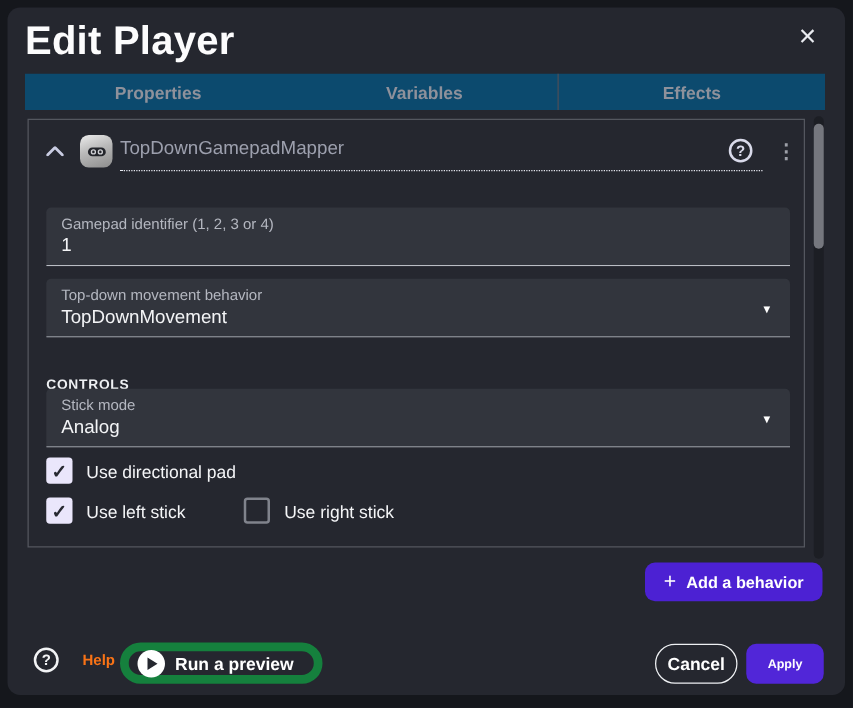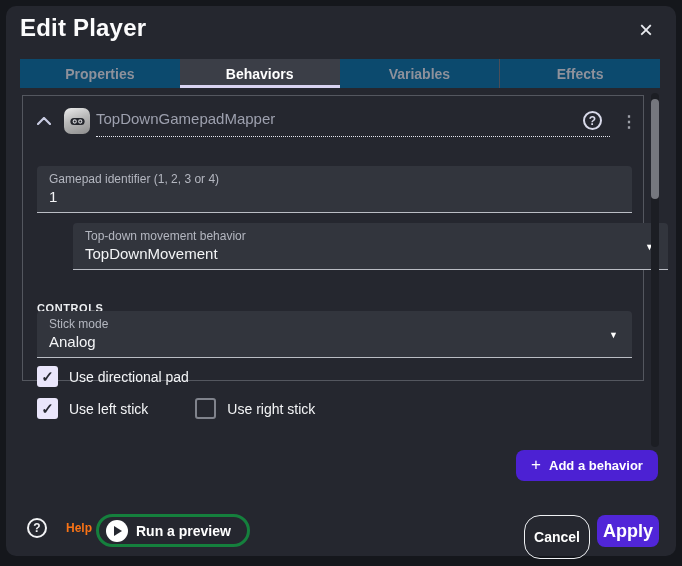--- a/index.html
+++ b/index.html
@@ -2,38 +2,38 @@
 <html><head>
 <meta charset="utf-8">
 <style>
   * { margin:0; padding:0; box-sizing:border-box; }
   body { background:#101216; font-family:"Liberation Sans", sans-serif; }
   .page { position:relative; width:682px; height:566px; background:#15171c; overflow:hidden; }
   .dialog { position:absolute; left:6px; top:6px; width:670px; height:550px;
             background:#25272f; border-radius:10px; }
 
   
-  .title { position:absolute; left:14px; top:8px; font-size:24px; font-weight:bold;
+  .title { position:absolute; left:14px; top:8px; font-size:32px; font-weight:bold;
            color:#fcfcfd; letter-spacing:.2px; }
   .close-btn { position:absolute; left:622px; top:6px; width:36px; height:36px;
                display:flex; align-items:center; justify-content:center;
                color:#e9ebf0; font-size:24px; cursor:pointer; }
 
   
   .tabbar { position:absolute; left:14px; top:53px; width:640px; height:29px;
             background:#0c4a6e; display:flex; }
   .tab { flex:1; position:relative; display:flex; align-items:center; justify-content:center;
          font-size:14px; font-weight:bold; color:#8e919b; cursor:pointer; }
   .tab.active { background:#3b3e47; color:#ffffff; }
   .tab .underline { position:absolute; left:0; bottom:0; width:100%; height:3px;
                     background:#d8d3f1; }
   .tab.divider-left { border-left:1px solid #4b4e58; }
 
   
-  .scrollbox { position:absolute; left:16px; top:89px; width:622px; height:286px;
+  .scrollbox { position:absolute; left:16px; top:89px; width:622px; height:343px;
                border:1px solid #54575f; }
   .sb-track { position:absolute; left:645px; top:87px; width:8px; height:354px;
               background:#1c1e24; border-radius:4px; }
   .sb-thumb { position:absolute; left:0; top:6px; width:8px; height:100px;
               background:#75777e; border-radius:4px; cursor:grab; }
 
   
   .collapse-btn { position:absolute; left:10px; top:14px; width:22px; height:22px;
                   display:flex; align-items:center; justify-content:center; cursor:pointer; }
   .bicon { position:absolute; left:41px; top:12px; width:26px; height:26px; border-radius:7px;
@@ -46,21 +46,21 @@
                  border:2px solid #d9daea; border-radius:50%; color:#d9daea;
                  font-size:12px; font-weight:bold; display:flex; align-items:center;
                  justify-content:center; cursor:pointer; }
   .dots-menu { position:absolute; left:595px; top:13px; width:22px; height:24px;
                color:#9da0a8; font-size:16px; font-weight:bold; display:flex;
                align-items:center; justify-content:center; cursor:pointer; }
 
   
   .field { position:absolute; left:14px; width:595px; height:47px; background:#32353d;
            border-radius:4px 4px 0 0; border-bottom:1px solid #babdc4; cursor:text; }
-  .f1 { top:70px;padding-left:24px; } .f2 { top:127px; cursor:pointer;margin-left:36px; } .f3 { top:215px; cursor:pointer; }
+  .f1 { top:70px;padding-left:24px; } .f2 { top:127px; cursor:pointer; } .f3 { top:215px; cursor:pointer; }
   .field-label { position:absolute; left:12px; top:6px; font-size:12px; color:#b4b7c0; }
   .field-value { position:absolute; left:12px; bottom:7px; font-size:15px; color:#f3f4f6; }
   .caret { position:absolute; right:14px; top:19px; font-size:9px; color:#ffffff; }
 
   .section-label { position:absolute; left:14px; top:206px; font-size:11px; font-weight:bold;
                    color:#eef0f3; letter-spacing:.6px; }
 
   
   .cbrow { position:absolute; left:14px; display:flex; align-items:center; gap:11px; }
   .r1 { top:270px; } .r2 { top:302px; }
@@ -80,46 +80,42 @@
   .plus-glyph { font-size:17px; font-weight:normal; margin-top:-1px; }
 
   
   .footer-help { position:absolute; left:21px; top:512px; display:flex; align-items:center;
                  gap:9px; cursor:pointer; }
   .footer-help .q-circle { width:20px; height:20px; border:2px solid #f2f3f5; border-radius:50%;
                  color:#f2f3f5; font-size:12px; font-weight:bold; display:flex;
                  align-items:center; justify-content:center; }
   .footer-help .hlabel { font-size:12px; font-weight:bold; color:#f97316;padding-left:10px; }
   .run-preview { position:absolute; left:90px; top:508px; height:33px; padding:0 16px 0 7px;
-                 border:3px solid #15803d; border-radius:17px; font-size:14px; }
+                 border:7px solid #15803d; border-radius:17px; font-size:14px; }
   .play-circle { width:22px; height:22px; border-radius:50%; background:#ffffff;
                  display:flex; align-items:center; justify-content:center; }
   .play-tri { width:0; height:0; border-left:8px solid #25272f; border-top:5px solid transparent;
               border-bottom:5px solid transparent; margin-left:2px; }
-  .cancel { position:absolute; left:518px; top:509px; width:66px; height:44px;
+  .cancel { position:absolute; left:518px; top:509px; width:66px; height:32px;
             border:1px solid #eef0f3; border-radius:16px; font-size:14px; }
   .apply { position:absolute; left:591px; top:509px; width:62px; height:32px;
-           background:#5126d8; border-radius:8px; font-size:18px; }
+           background:#5126d8; border-radius:8px; font-size:10px; }
 </style>
 </head>
 <body>
 
 <div class="page">
   <div class="dialog">
 
     <div class="title">Edit Player</div>
     <div class="close-btn">×</div>
 
     <div class="tabbar">
       <div class="tab">
         <span>Properties</span>
-      </div>
-      <div class="tab active">
-        <span>Behaviors</span>
-        <span class="underline"></span>
       </div>
       <div class="tab">
         <span>Variables</span>
       </div>
       <div class="tab divider-left">
         <span>Effects</span>
       </div>
     </div>
 
     <div class="scrollbox">

